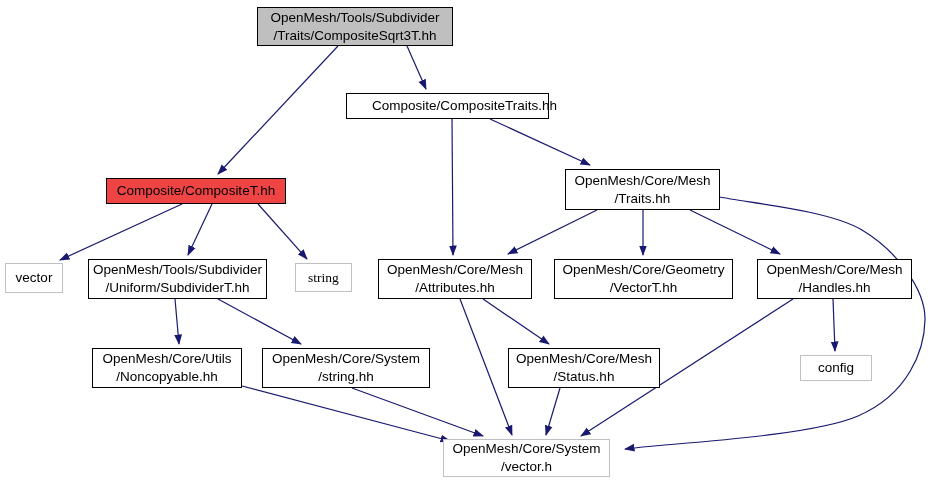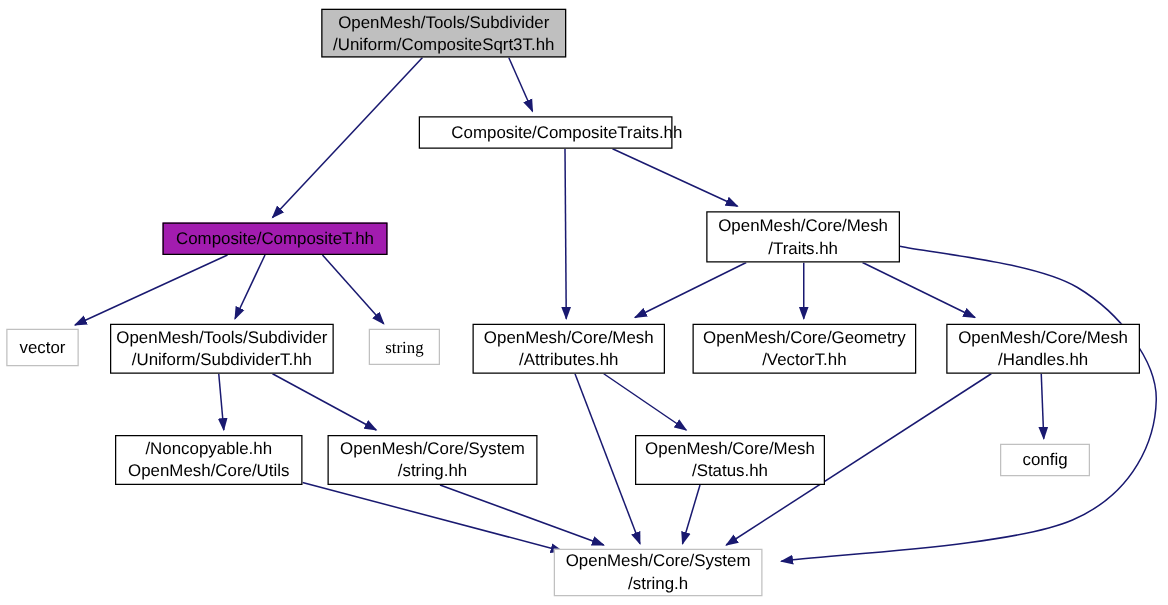--- a/index.html
+++ b/index.html
@@ -70,26 +70,26 @@
         <path d="M460,299 L512,435" fill="none" stroke="#191970" stroke-width="1.2" marker-end="url(#arrowhead)"></path>
         <path d="M560,388 L546,435" fill="none" stroke="#191970" stroke-width="1.2" marker-end="url(#arrowhead)"></path>
         <path d="M833,299 L835,351" fill="none" stroke="#191970" stroke-width="1.2" marker-end="url(#arrowhead)"></path>
         <path d="M793,299 L581,436" fill="none" stroke="#191970" stroke-width="1.2" marker-end="url(#arrowhead)"></path>
         <path d="M242,386 L450,441" fill="none" stroke="#191970" stroke-width="1.2" marker-end="url(#arrowhead)"></path>
         <path d="M352,388 L483,436" fill="none" stroke="#191970" stroke-width="1.2" marker-end="url(#arrowhead)"></path>
       </g>
   </svg>
 <div class="node root" style="left: 257px; top: 7px; width: 196px; height: 39px; background: rgb(191, 191, 191); border: 1px solid rgb(0, 0, 0);">
       <div class="line">OpenMesh/Tools/Subdivider</div>
-      <div class="line">/Uniform/CompositeSqrt3T.hh</div>
+      <div class="line">/Traits/CompositeSqrt3T.hh</div>
     </div>
-    <div class="node internal" style="left: 335px; top: 93px; width: 203px; height: 26px; background: rgb(255, 255, 255); border: 1px solid rgb(0, 0, 0); padding-left: 34px;">
+    <div class="node internal" style="left: 346px; top: 93px; width: 203px; height: 26px; background: rgb(255, 255, 255); border: 1px solid rgb(0, 0, 0); padding-left: 34px;">
       <div class="line">Composite/CompositeTraits.hh</div>
     </div>
-    <div class="node internal" style="left: 130px; top: 178px; width: 180px; height: 26px; background: #a21caf; border: 1px solid rgb(0, 0, 0);">
+    <div class="node internal" style="left: 106px; top: 178px; width: 180px; height: 26px; background: #ef4444; border: 1px solid rgb(0, 0, 0);">
       <div class="line">Composite/CompositeT.hh</div>
     </div>
     <div class="node internal" style="left: 565px; top: 169px; width: 155px; height: 41px; background: rgb(255, 255, 255); border: 1px solid rgb(0, 0, 0);">
       <div class="line">OpenMesh/Core/Mesh</div>
       <div class="line">/Traits.hh</div>
     </div>
     <div class="node system" style="left: 5px; top: 263px; width: 58px; height: 30px; background: rgb(255, 255, 255); border: 1px solid rgb(192, 192, 192);">
       <div class="line">vector</div>
     </div>
     <div class="node internal" style="left: 88px; top: 259px; width: 179px; height: 40px; background: rgb(255, 255, 255); border: 1px solid rgb(0, 0, 0);">
@@ -105,31 +105,31 @@
     </div>
     <div class="node internal" style="left: 554px; top: 259px; width: 179px; height: 40px; background: rgb(255, 255, 255); border: 1px solid rgb(0, 0, 0);">
       <div class="line">OpenMesh/Core/Geometry</div>
       <div class="line">/VectorT.hh</div>
     </div>
     <div class="node internal" style="left: 757px; top: 259px; width: 155px; height: 40px; background: rgb(255, 255, 255); border: 1px solid rgb(0, 0, 0);">
       <div class="line">OpenMesh/Core/Mesh</div>
       <div class="line">/Handles.hh</div>
     </div>
     <div class="node internal" style="left: 92px; top: 348px; width: 150px; height: 40px; background: rgb(255, 255, 255); border: 1px solid rgb(0, 0, 0);">
+      <div class="line">OpenMesh/Core/Utils</div>
       <div class="line">/Noncopyable.hh</div>
-      <div class="line">OpenMesh/Core/Utils</div>
     </div>
     <div class="node internal" style="left: 262px; top: 348px; width: 168px; height: 40px; background: rgb(255, 255, 255); border: 1px solid rgb(0, 0, 0);">
       <div class="line">OpenMesh/Core/System</div>
       <div class="line">/string.hh</div>
     </div>
     <div class="node internal" style="left: 508px; top: 348px; width: 152px; height: 40px; background: rgb(255, 255, 255); border: 1px solid rgb(0, 0, 0);">
       <div class="line">OpenMesh/Core/Mesh</div>
       <div class="line">/Status.hh</div>
     </div>
     <div class="node system" style="left: 800px; top: 355px; width: 72px; height: 26px; background: rgb(255, 255, 255); border: 1px solid rgb(192, 192, 192);">
       <div class="line">config</div>
     </div>
     <div class="node system" style="left: 443px; top: 439px; width: 167px; height: 38px; background: rgb(255, 255, 255); border: 1px solid rgb(192, 192, 192);">
       <div class="line">OpenMesh/Core/System</div>
-      <div class="line">/string.h</div>
+      <div class="line">/vector.h</div>
     </div>
   </div>
 
 </body></html>

